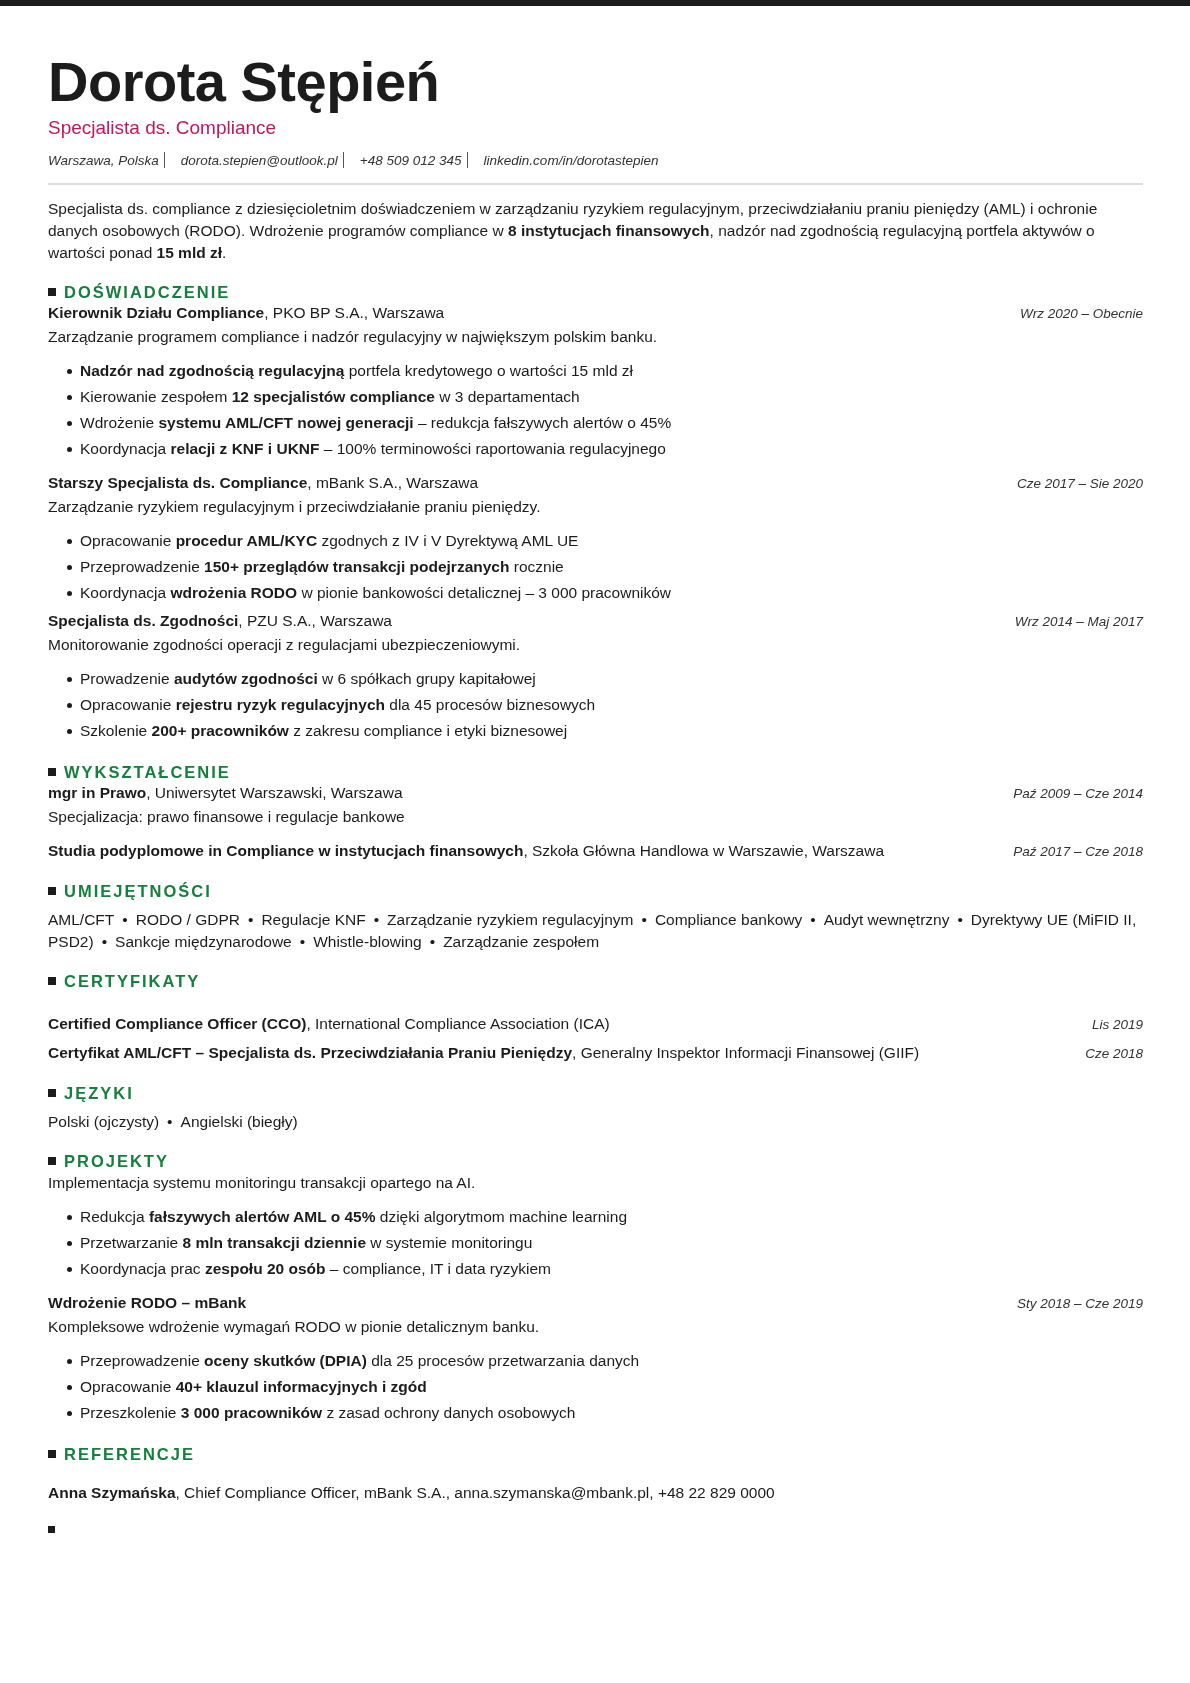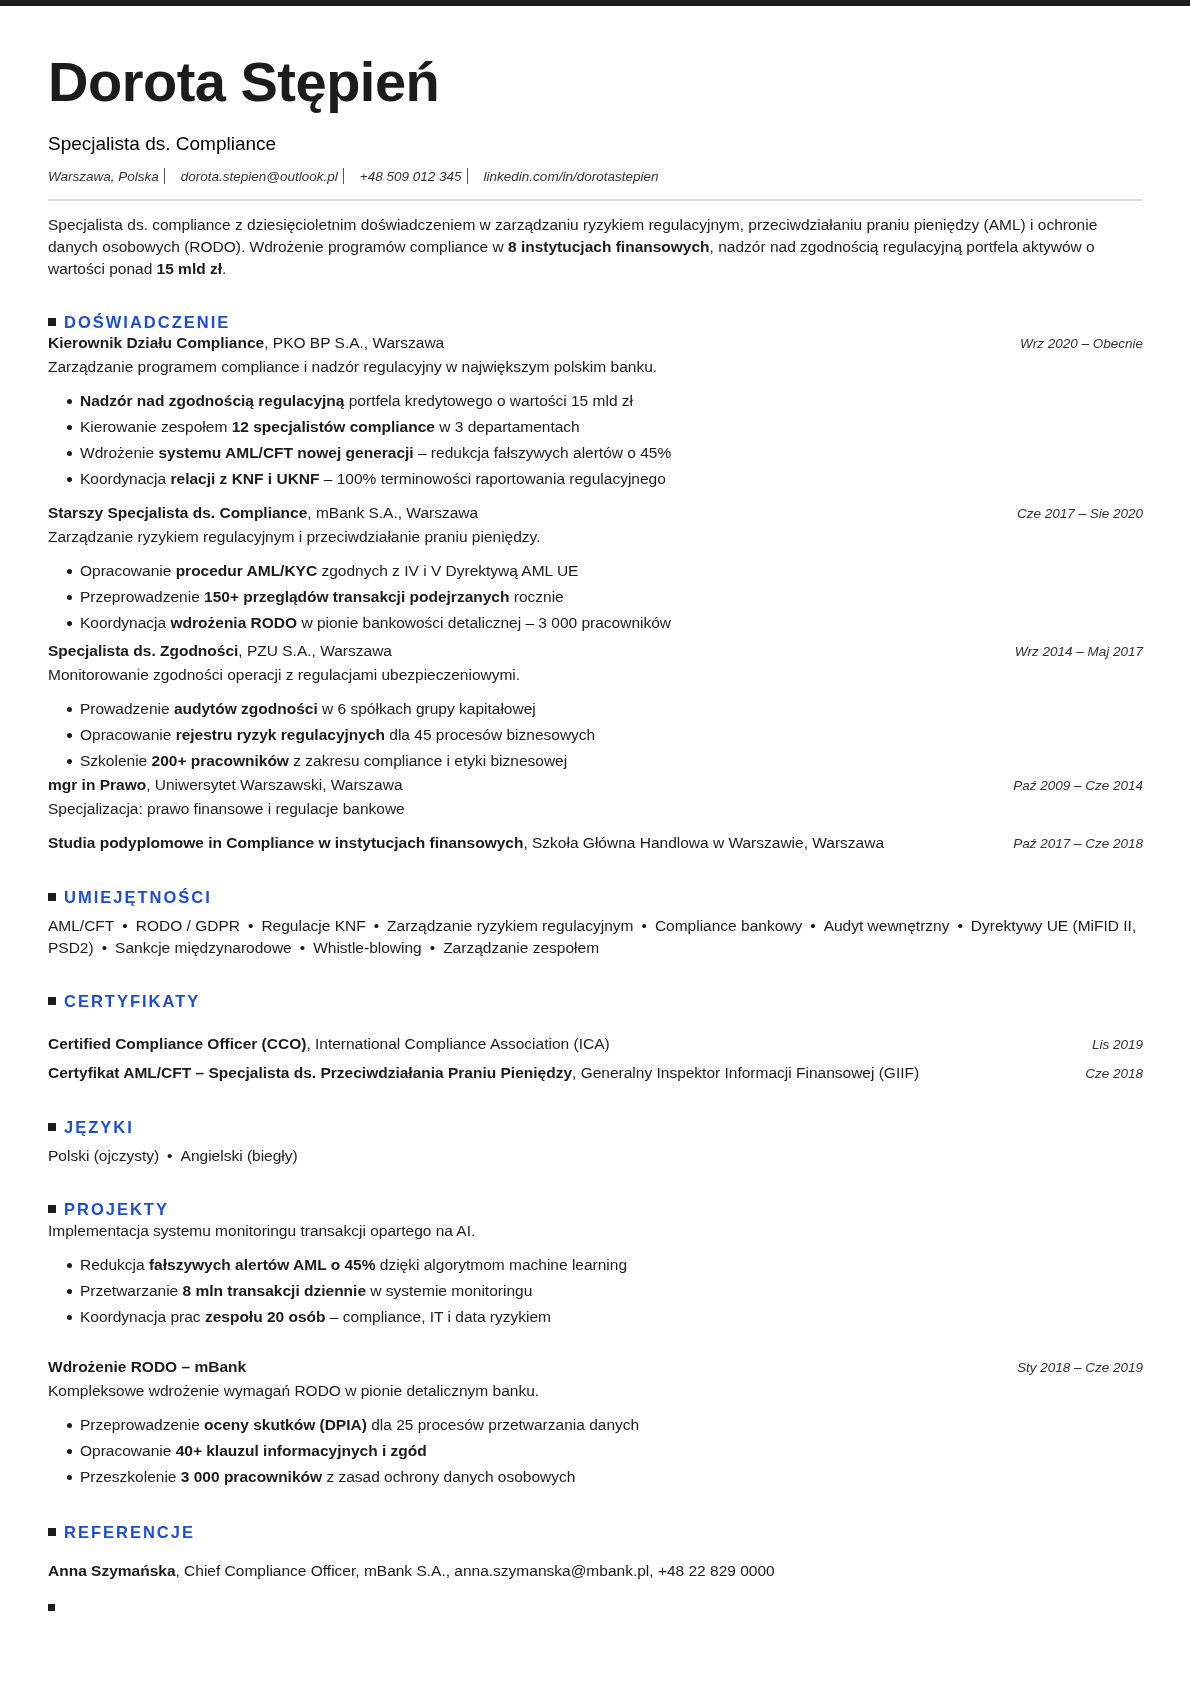--- a/index.html
+++ b/index.html
@@ -9,33 +9,33 @@
       height: 1683px;
       position: relative;
       overflow: hidden;
       font-family: "Liberation Sans", "DejaVu Sans", sans-serif;
       color: #1c1c1c;
     }
     .top-bar { position: absolute; top: 0; left: 0; width: 1190px; height: 6px; background: #1c1c1c; }
     .page { position: absolute; left: 48px; top: 50px; width: 1095px; }
 
     .name { font-size: 56px; font-weight: 700; letter-spacing: -0.5px; line-height: 64px; color: #1c1c1c; }
-    .headline { font-size: 19px; color: #000000; margin-top: 18px; line-height: 24px; }
+    .headline { font-size: 19px; color: #be185d; margin-top: 2px; line-height: 24px; }
     .contact { display: flex; align-items: flex-start; font-size: 13.5px; color: #333; margin-top: 12px; line-height: 18px; font-style: italic; }
     .contact .ci { white-space: nowrap; }
     .contact .sep { display: inline-block; width: 1px; height: 16px; background: #555; margin: 0 16px 0 5px; }
     .rule { height: 2px; background: #dddddd; margin-top: 13px; }
 
     .summary { font-size: 15.5px; line-height: 22px; margin-top: 13px; color: #1c1c1c; }
     b, .b { font-weight: 700; }
 
     .section-title {
       display: flex; align-items: center;
       font-size: 16.5px; font-weight: 700; letter-spacing: 2px;
-      margin-top: 32px; line-height: 20px; color: #1d4ed8;
+      margin-top: 18px; line-height: 20px; color: #15803d;
     }
     .section-title .sq { width: 8px; height: 8px; background: #1c1c1c; margin-right: 8px; flex: none; }
 
     .entry { }
     .entry-head { display: flex; justify-content: space-between; align-items: baseline; font-size: 15.5px; line-height: 22px; }
     .entry-date { font-style: italic; font-size: 13.5px; color: #333; white-space: nowrap; margin-left: 16px; }
     .entry-desc { font-size: 15.5px; line-height: 22px; margin-top: 1px; }
     ul.bullets { list-style: none; margin-top: 10px; margin-left: 32px; }
     ul.bullets li { position: relative; font-size: 15.5px; line-height: 26px; }
     ul.bullets li::before { content: ""; position: absolute; left: -13px; top: 11px; width: 5px; height: 5px; border-radius: 50%; background: #1c1c1c; }
@@ -110,20 +110,24 @@
           <ul class="bullets">
             <li><span>Prowadzenie </span><span class="b">audytów zgodności</span><span> w 6 spółkach grupy kapitałowej</span></li>
             <li><span>Opracowanie </span><span class="b">rejestru ryzyk regulacyjnych</span><span> dla 45 procesów biznesowych</span></li>
             <li><span>Szkolenie </span><span class="b">200+ pracowników</span><span> z zakresu compliance i etyki biznesowej</span></li>
           </ul>
         </div>
       </div>
   </section>
 
   <section>
+    <div class="section-title">
+      <span class="sq"></span>
+      <span>WYKSZTAŁCENIE</span>
+    </div>
     <div id="education-list">
         <div class="entry">
           <div class="entry-head">
             <div><span class="b">mgr in Prawo</span><span>, Uniwersytet Warszawski, Warszawa</span></div>
             <span class="entry-date">Paź 2009 – Cze 2014</span>
           </div>
           <div class="entry-desc">Specjalizacja: prawo finansowe i regulacje bankowe</div>
         </div>
         <div class="entry" style="margin-top: 12px;">
           <div class="entry-head">
@@ -178,21 +182,21 @@
     </div>
     <div id="project-list">
         <div class="entry">
           <div class="entry-desc">Implementacja systemu monitoringu transakcji opartego na AI.</div>
           <ul class="bullets">
             <li><span>Redukcja </span><span class="b">fałszywych alertów AML o 45%</span><span> dzięki algorytmom machine learning</span></li>
             <li><span>Przetwarzanie </span><span class="b">8 mln transakcji dziennie</span><span> w systemie monitoringu</span></li>
             <li><span>Koordynacja prac </span><span class="b">zespołu 20 osób</span><span> – compliance, IT i data ryzykiem</span></li>
           </ul>
         </div>
-        <div class="entry" style="margin-top: 26px;">
+        <div class="entry" style="margin-top: 10px;">
           <div class="entry-head">
             <div><span class="b">Wdrożenie RODO – mBank</span></div>
             <span class="entry-date">Sty 2018 – Cze 2019</span>
           </div>
           <div class="entry-desc">Kompleksowe wdrożenie wymagań RODO w pionie detalicznym banku.</div>
           <ul class="bullets">
             <li><span>Przeprowadzenie </span><span class="b">oceny skutków (DPIA)</span><span> dla 25 procesów przetwarzania danych</span></li>
             <li><span>Opracowanie </span><span class="b">40+ klauzul informacyjnych i zgód</span></li>
             <li><span>Przeszkolenie </span><span class="b">3 000 pracowników</span><span> z zasad ochrony danych osobowych</span></li>
           </ul>

